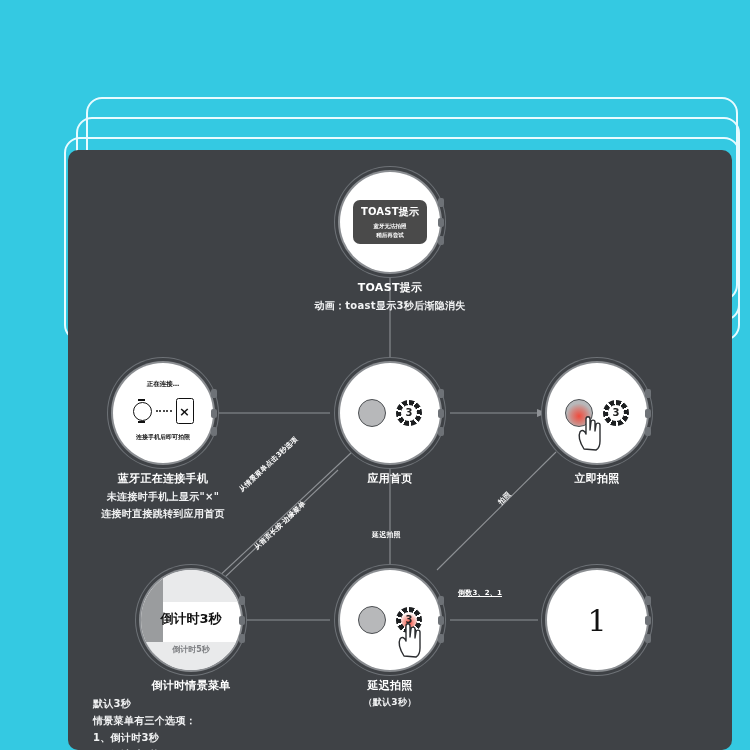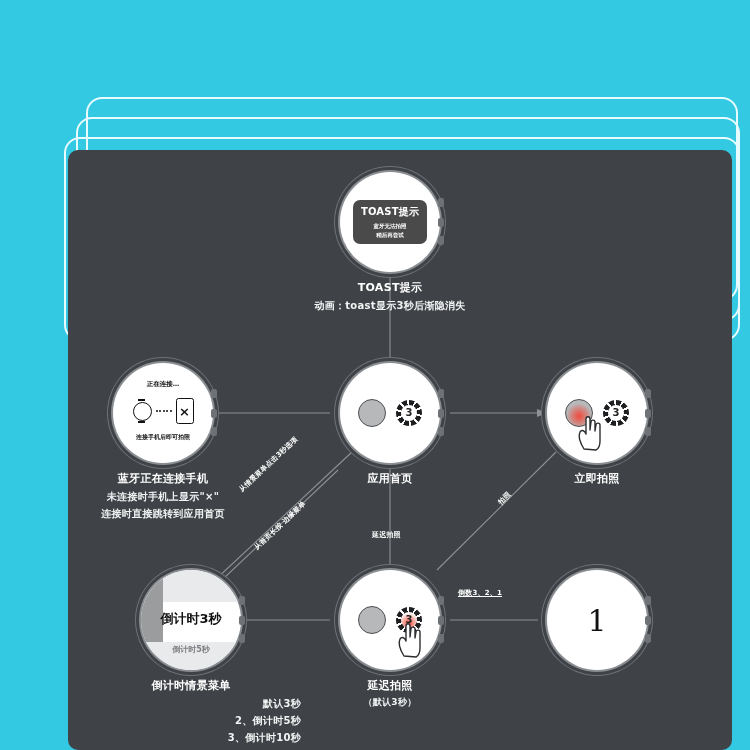--- a/index.html
+++ b/index.html
@@ -91,21 +91,21 @@
   }
   .node-caption .sub {
     display: block;
     font-size: 10px;
     font-weight: bold;
     line-height: 1.5;
     margin-top: 2px;
     color: #f2f3f4;
   }
   .node-caption .sub.left {
-    text-align: right;
+    text-align: left;
     padding-left: 12px;
   }
 
   
   .toast-box {
     position: absolute;
     left: 13px;
     top: 28px;
     width: 74px;
     height: 44px;
@@ -446,20 +446,22 @@
       <div class="menu-band-bot"></div>
       <div class="menu-main">倒计时3秒</div>
       <div class="menu-second">倒计时5秒</div>
     </div>
     <div class="crown c1"></div>
     <div class="crown c2"></div>
     <div class="crown c3"></div>
     <div class="node-caption">
       <span>倒计时情景菜单</span>
       <span class="sub left">默认3秒</span>
+      <span class="sub left">情景菜单有三个选项：</span>
+      <span class="sub left">1、倒计时3秒</span>
       <span class="sub left">2、倒计时5秒</span>
       <span class="sub left">3、倒计时10秒</span>
     </div>
   </div>
 
   <div class="node" style="left:340px; top:570px;">
     <div class="watch">
       <div class="controls">
         <div class="shutter"></div>
         <div class="timer-dial active">

